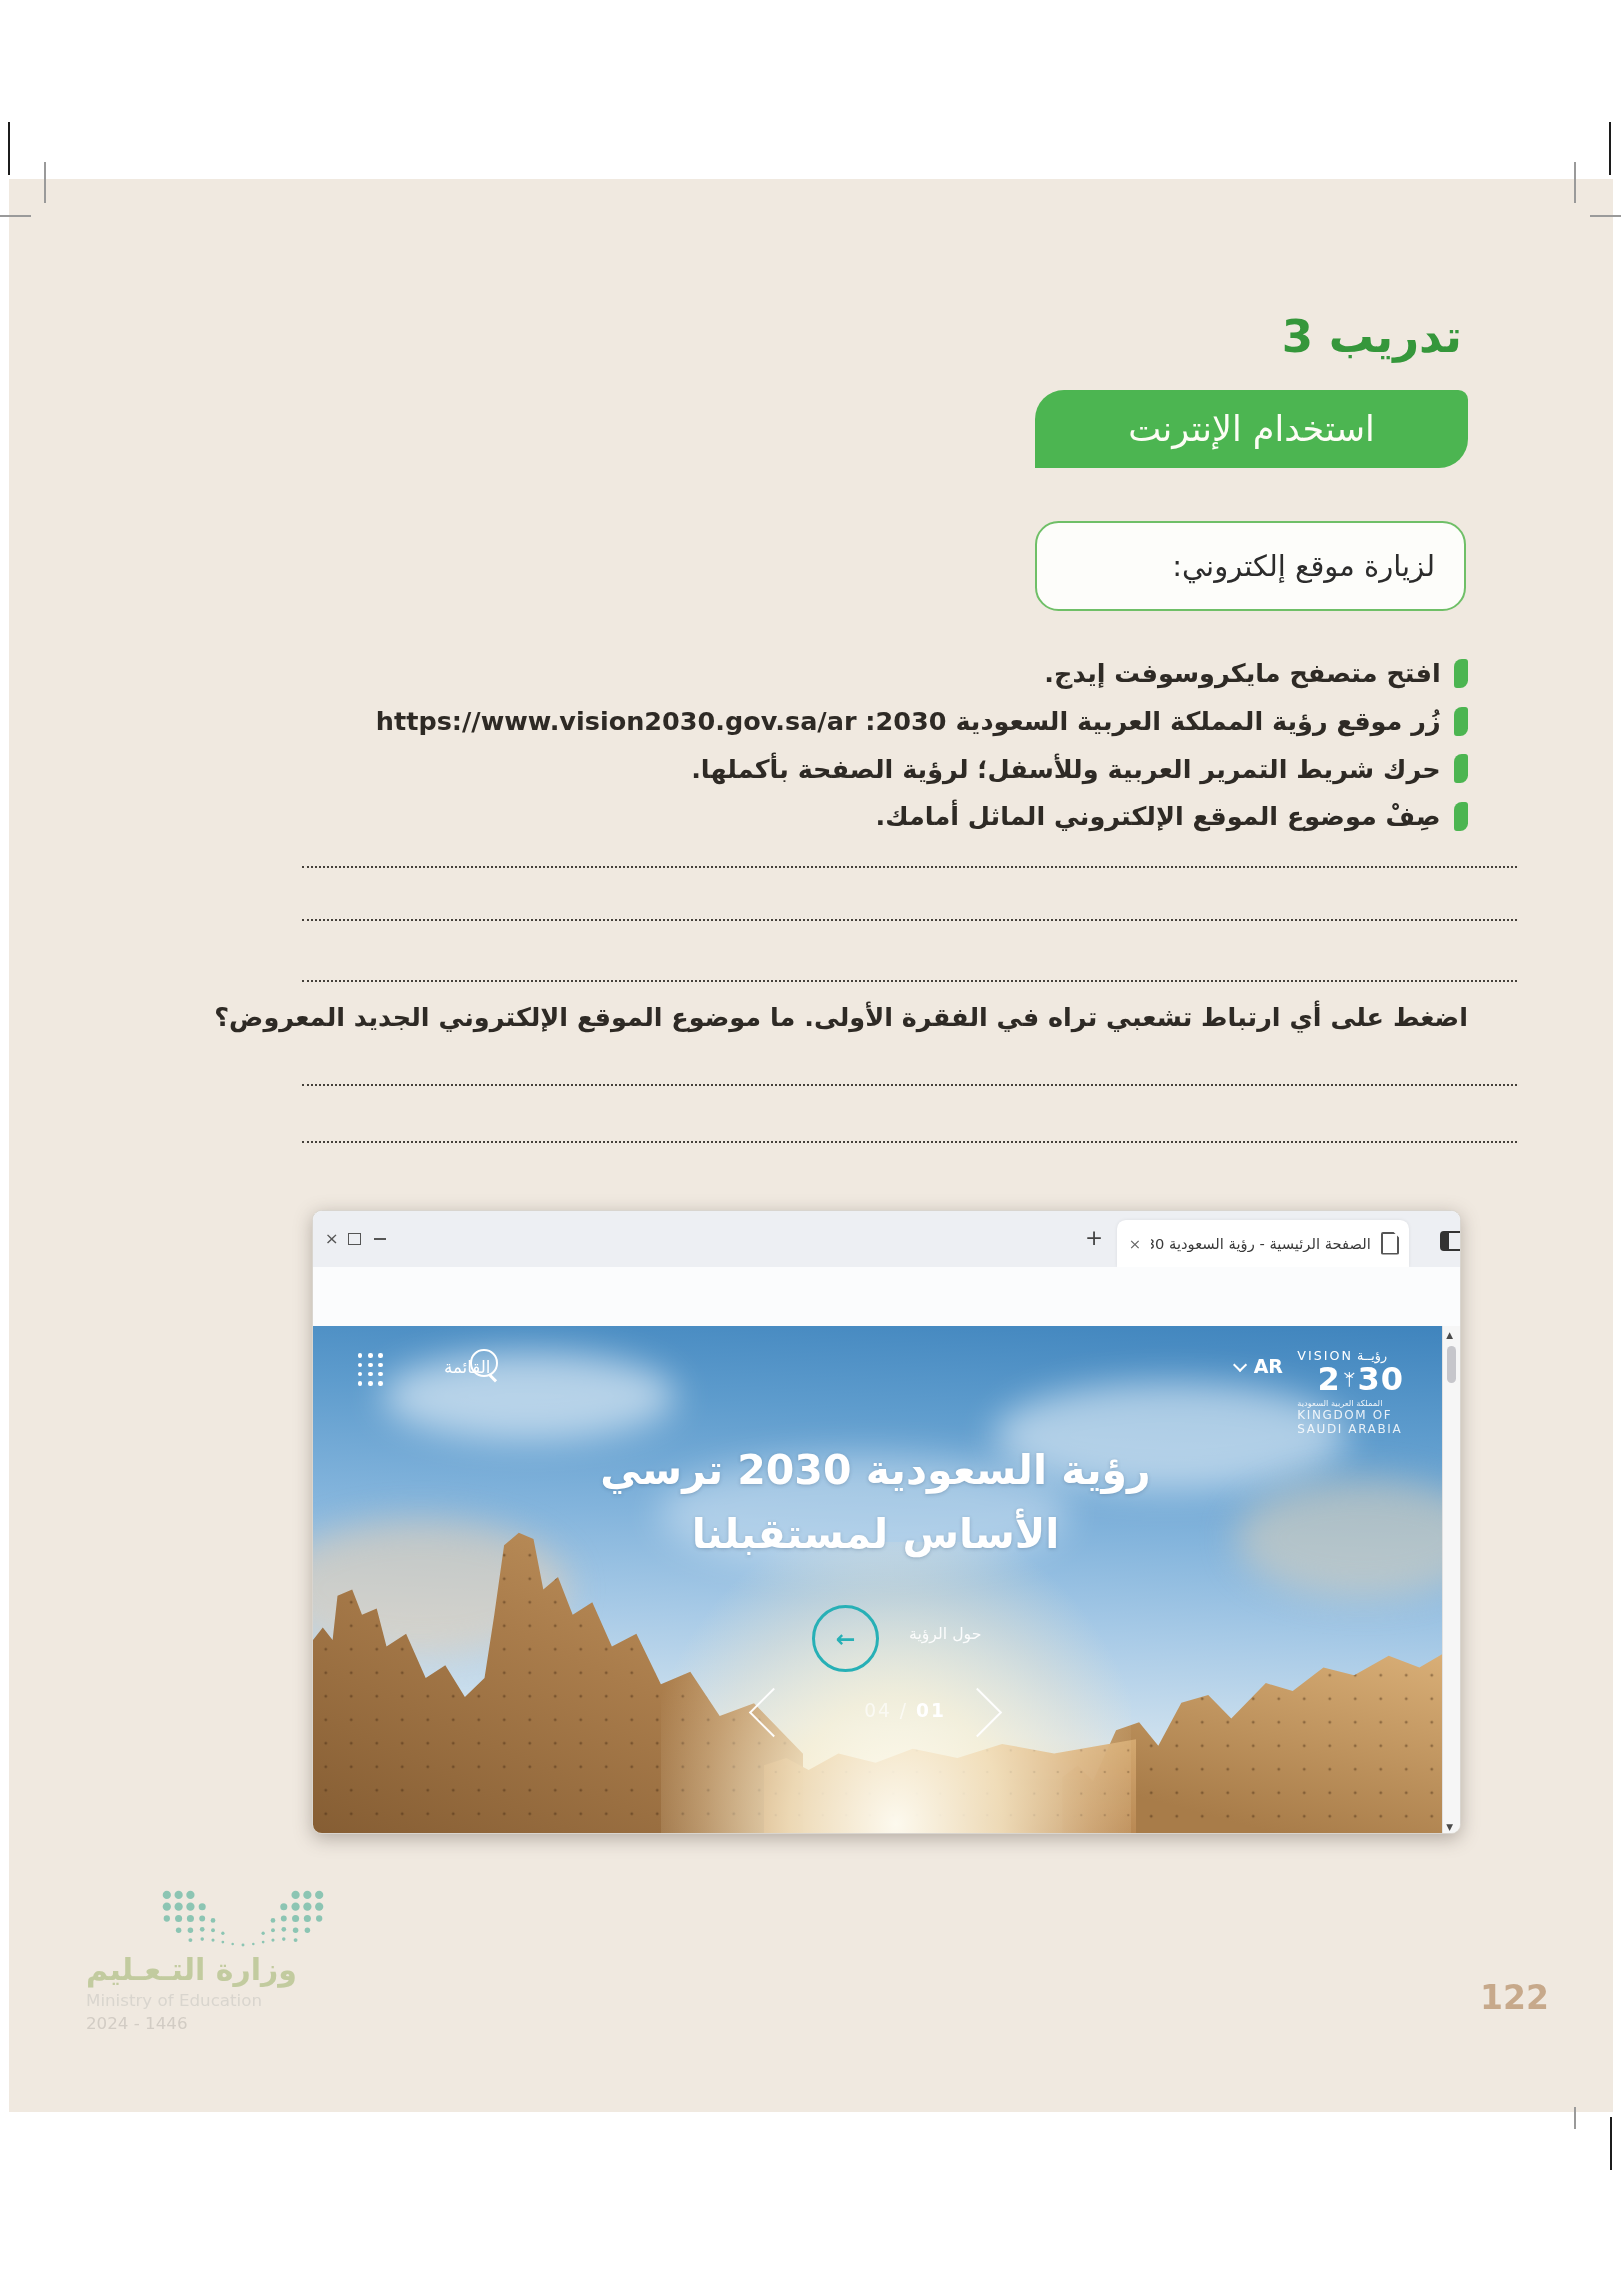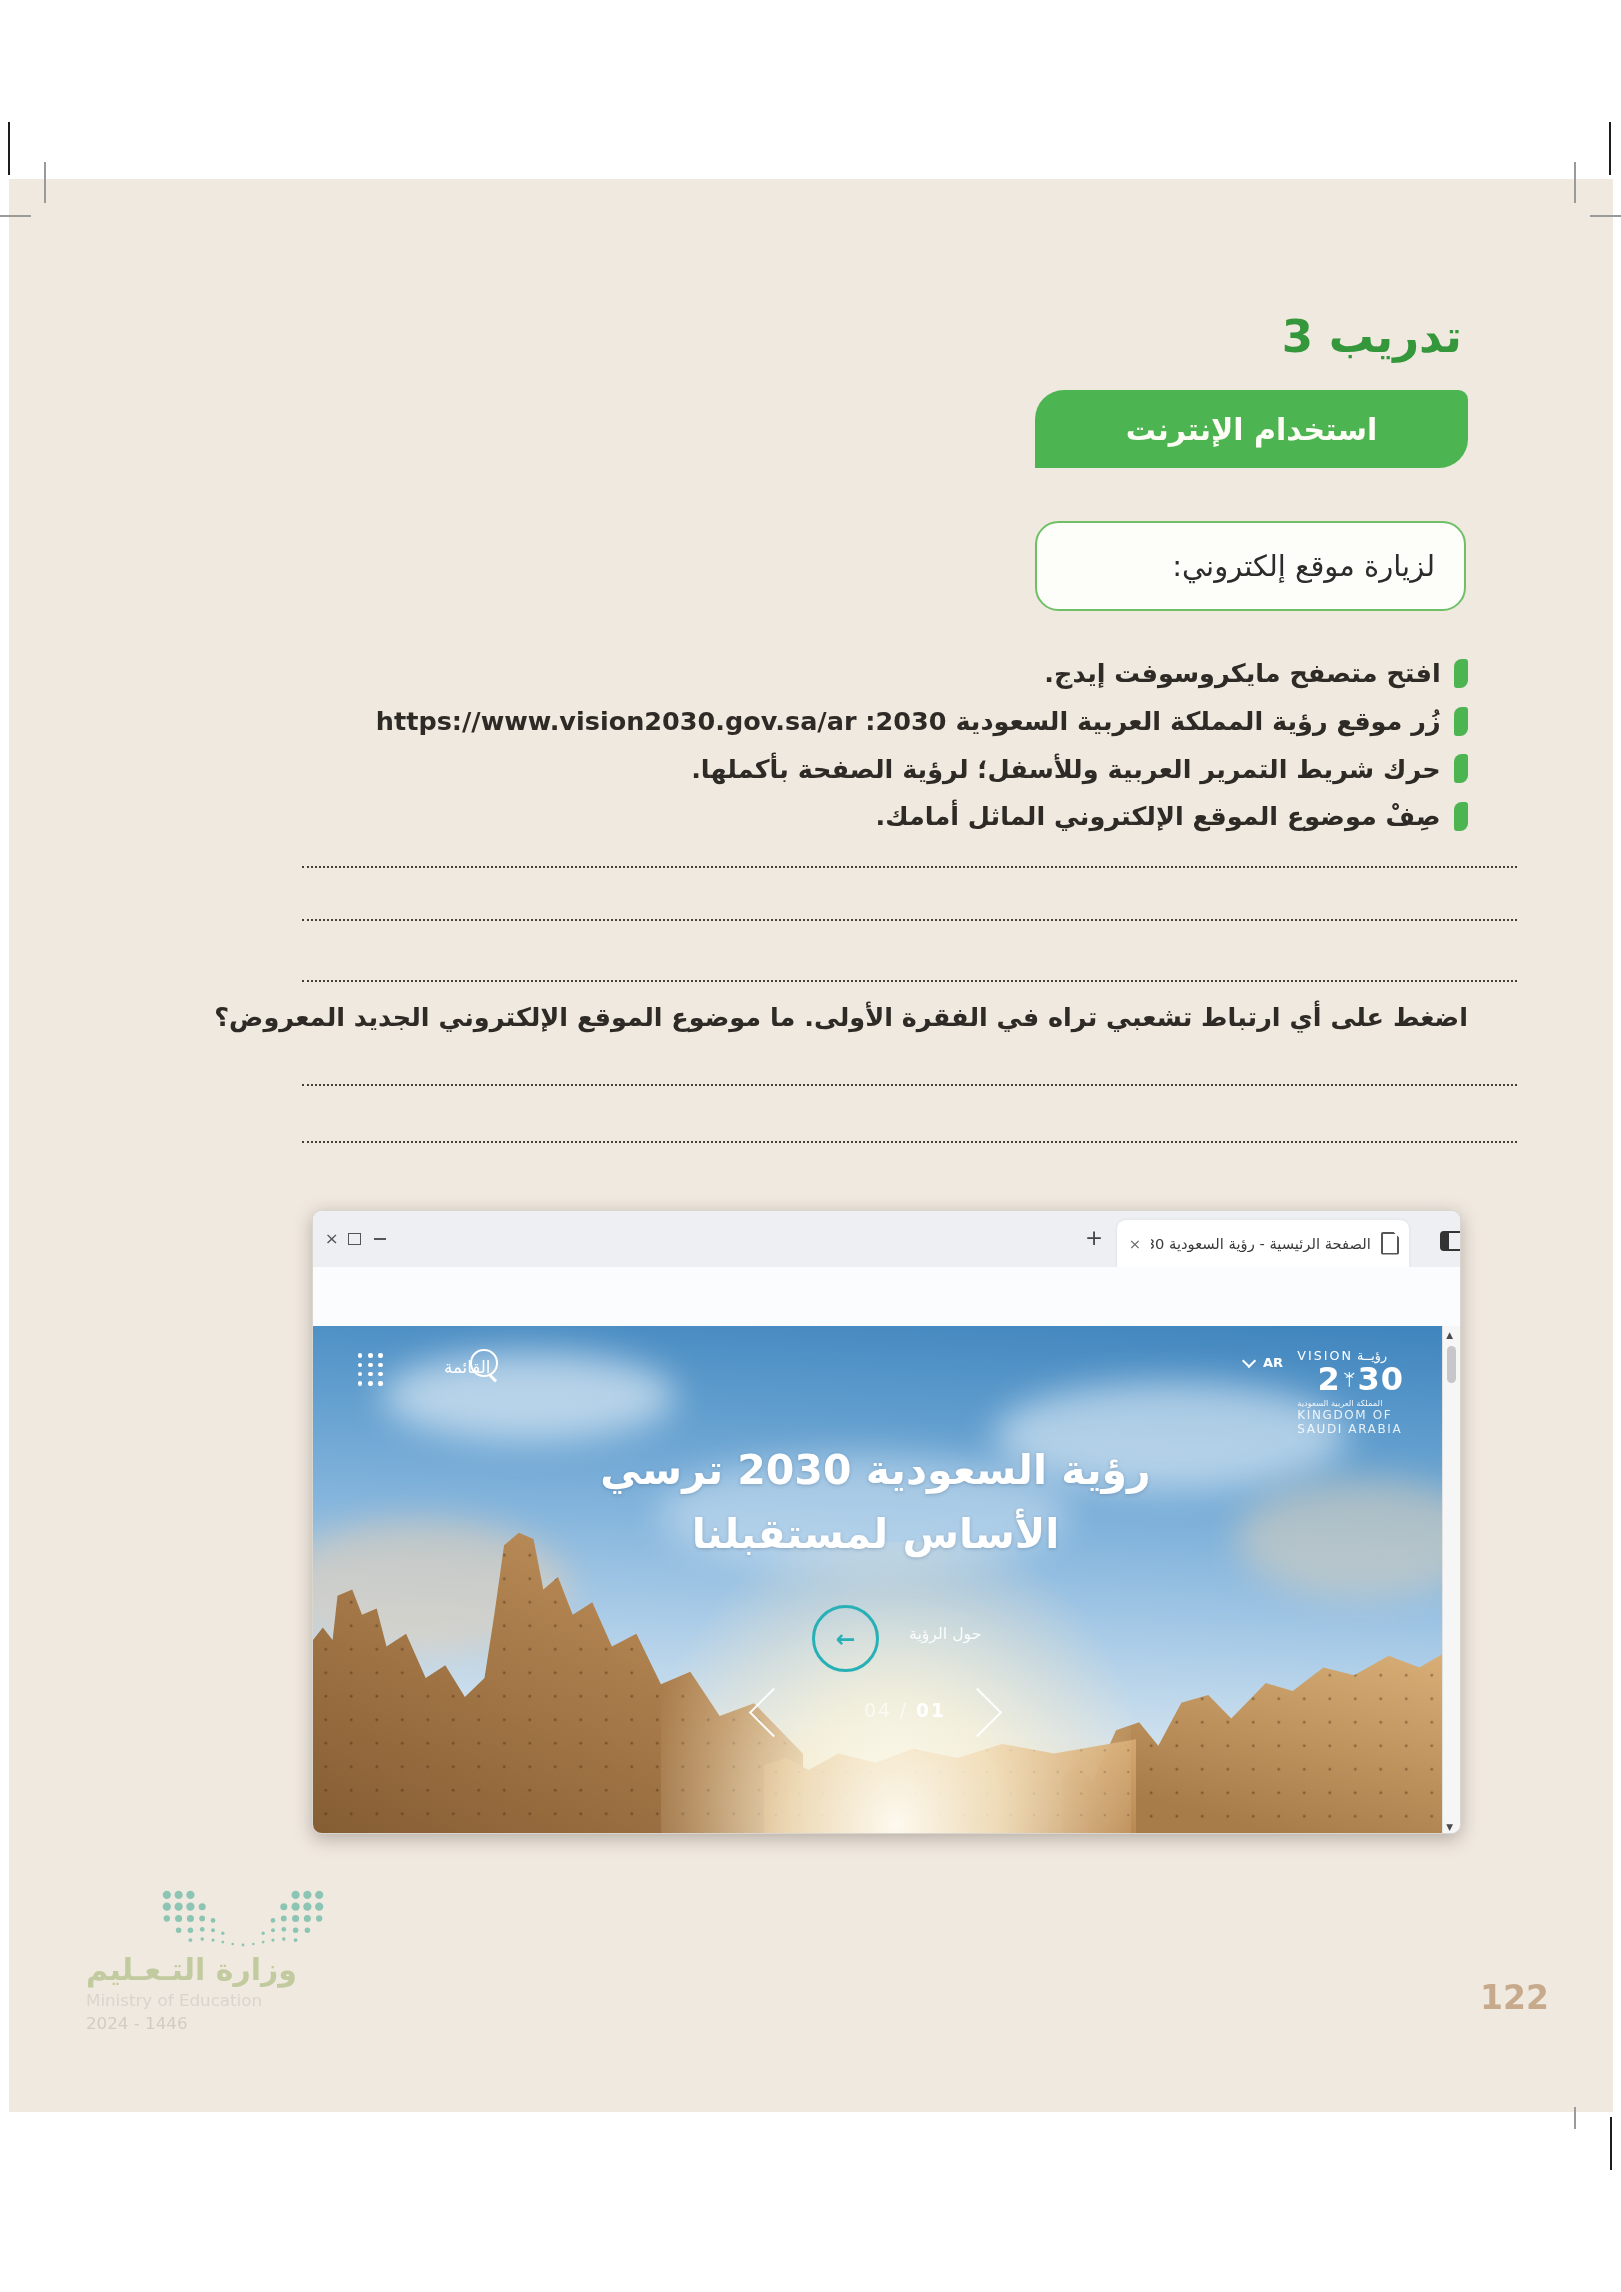--- a/index.html
+++ b/index.html
@@ -6,21 +6,21 @@
   .page{position:relative;width:1621px;height:2258px;background:#fff;overflow:hidden;
         font-family:"DejaVu Sans","Liberation Sans",sans-serif;}
   .abs{position:absolute;}
   
   .panel{left:8.8px;top:179px;width:1604px;height:1933px;background:#f0e9e0;}
   .crop{background:#1c1c1c;}
   .crop.gray{background:#9a9a9a;}
   .ex-title{right:159px;top:310px;font-size:45px;font-weight:bold;color:#35973b;direction:rtl;}
   .banner{left:1035px;top:390px;width:433px;height:78px;background:#4cb551;
           border-radius:29px 9.8px 29px 0;display:flex;align-items:center;justify-content:center;}
-  .banner span{color:#fdfdf5;font-size:30px;font-weight:bold;}
+  .banner span{color:#fdfdf5;font-size:35px;font-weight:normal;}
   .inst-box{left:1035px;top:521px;width:431px;height:90px;background:#fdfdfa;border:2.9px solid #6fbf67;
             border-radius:23.5px;display:flex;align-items:center;justify-content:flex-end;padding-right:29px;box-sizing:border-box;}
   .inst-box span{font-size:29px;color:#2c2c2c;direction:rtl;}
   .steps{right:153px;top:655px;width:1166px;direction:rtl;}
   .step{display:flex;align-items:flex-start;gap:13.7px;margin-bottom:10.8px;}
   .step .mark{flex:0 0 auto;width:13.7px;height:29px;background:#4cb551;border-radius:7.8px 2.9px 7.8px 2.9px;margin-top:3.9px;}
   .step .txt{font-size:25.5px;font-weight:600;color:#2e2a25;line-height:1.45;}
   .dotline{height:0;border-bottom:2.9px dotted #45403a;left:302px;width:1215px;}
   .question{right:153px;top:1002px;font-size:25.5px;font-weight:bold;color:#2e2a25;direction:rtl;white-space:nowrap;}
   
@@ -88,21 +88,21 @@
      background-image:radial-gradient(circle,rgba(56,32,12,.4) 1.2px,rgba(0,0,0,0) 1.7px),
        linear-gradient(195deg,#dcb27a 0%,#a87c49 80%);
      background-size:25.5px 23.5px,100% 100%;
      clip-path:polygon(0 100%,0 70%,4% 64%,8% 72%,14% 46%,20% 42%,25% 54%,31% 32%,38% 28%,44% 40%,53% 22%,60% 26%,68% 14%,76% 18%,85% 8%,93% 14%,100% 6%,100% 100%);}
   .site-header{left:0;top:13.7px;width:1125px;height:108px;z-index:8;}
   .gridicon{left:45px;top:13.7px;width:25.5px;display:grid;grid-template-columns:repeat(3,1fr);grid-gap:4.9px;}
   .gridicon i{width:4.4px;height:4.4px;border-radius:50%;background:#fff;display:block;}
   .menu-label{left:90px;top:17.6px;color:#fff;font-size:16.7px;direction:rtl;margin-left:41px;}
   .searchicon{left:157px;top:9.8px;width:23.5px;height:23.5px;border:2.5px solid #fff;border-radius:50%;}
   .searchicon i{position:absolute;left:18.6px;top:21.6px;width:2.5px;height:9.8px;background:#fff;transform:rotate(-45deg);display:block;}
-  .lang{right:155px;top:15.7px;color:#fff;font-size:13px;font-weight:600;display:flex;align-items:center;gap:9px;}
+  .lang{right:155px;top:15.7px;color:#fff;font-size:19px;font-weight:600;display:flex;align-items:center;gap:9px;}
   .chevdown{width:7.8px;height:7.8px;border-left:2px solid #fff;border-bottom:2px solid #fff;transform:rotate(-45deg);margin-top:-3.9px;}
   .v30logo{right:13.7px;top:8px;width:127px;text-align:left;color:#fff;}
   .v30-top{font-size:12.7px;letter-spacing:2px;direction:rtl;}
   .v30-year{font-size:32px;font-weight:bold;letter-spacing:1px;line-height:1.05;display:flex;align-items:center;justify-content:center;gap:2px;}
   .v30-tag1{font-size:8.3px;direction:rtl;opacity:.9;margin-top:2px;}
   .v30-tag2{font-size:12px;letter-spacing:1.6px;opacity:.85;}
   .headline{left:0;width:1125px;text-align:center;color:#fff;font-weight:bold;direction:rtl;z-index:8;
             text-shadow:0 1px 3.9px rgba(30,60,90,.25);}
   .hl1{top:120px;font-size:41px;}
   .hl2{top:184px;font-size:41px;}

